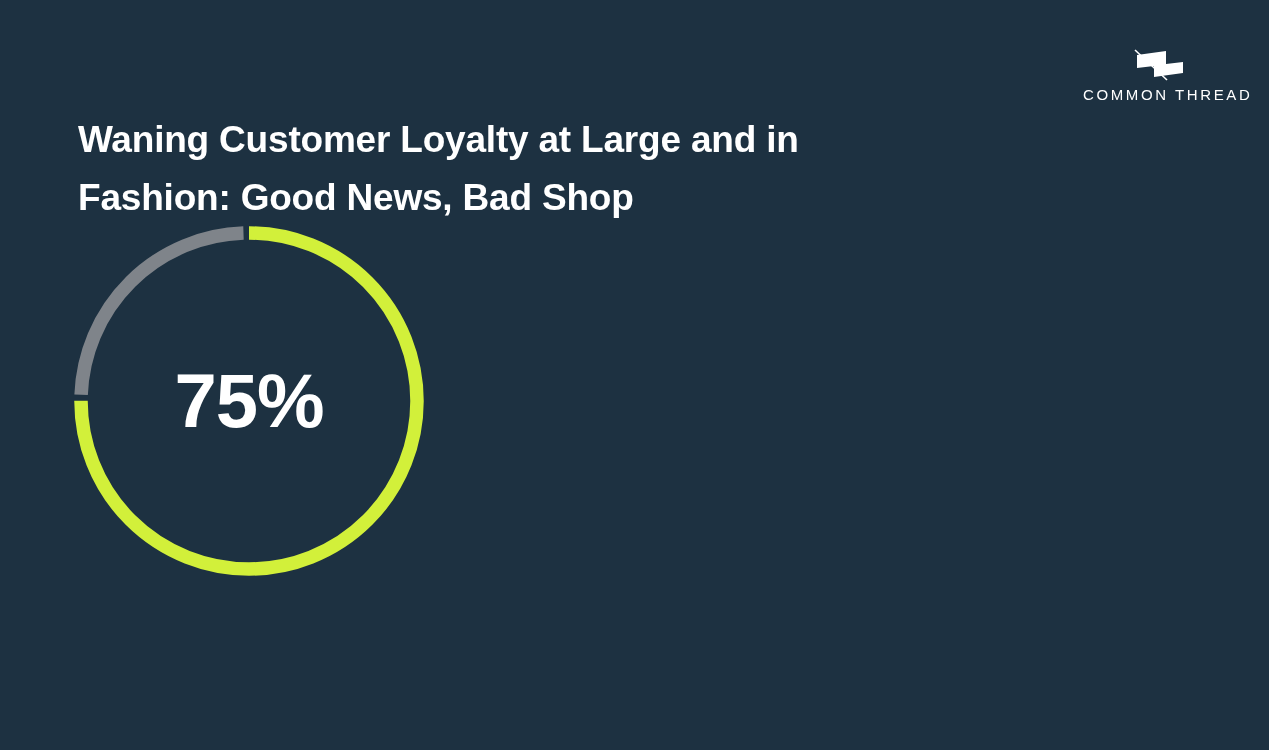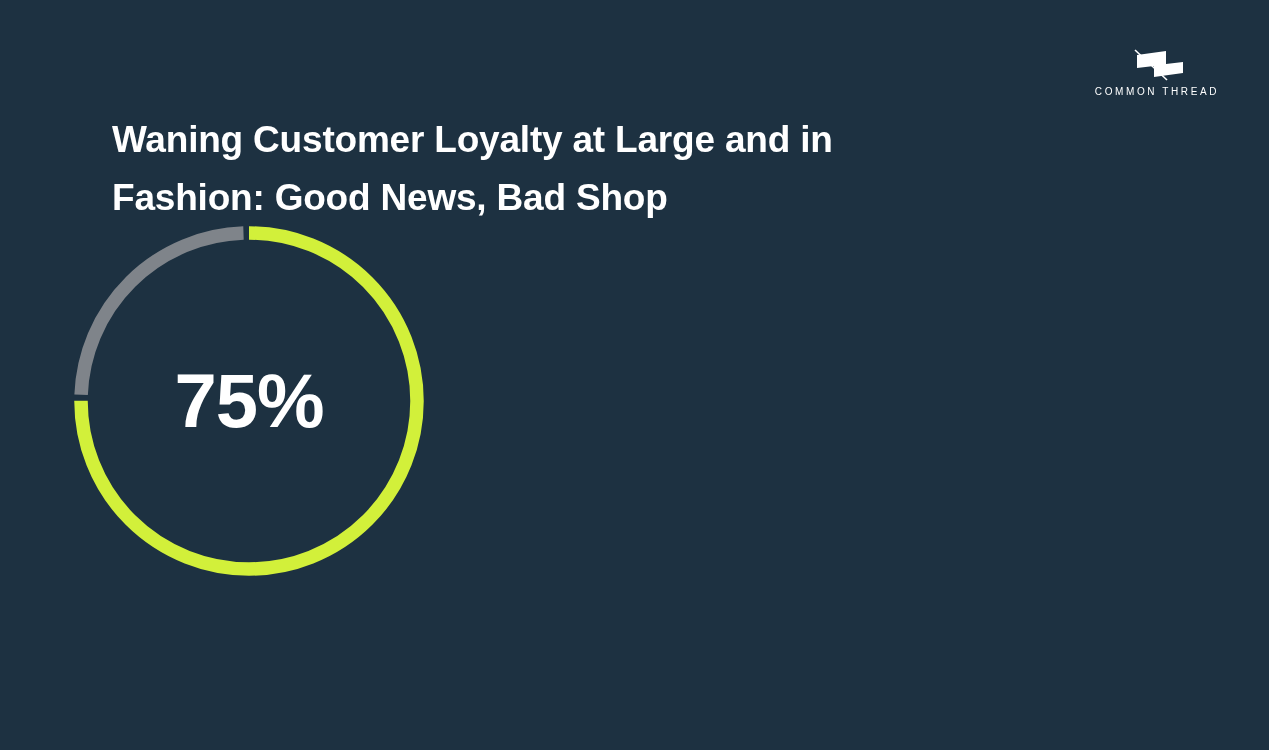--- a/index.html
+++ b/index.html
@@ -28,41 +28,41 @@
     top: 0;
     left: 28px;
     width: 80px;
     height: 40px;
   }
   #logo .logo-word {
     position: absolute;
     top: 40px;
     left: 0;
     width: 136px;
-    text-align: right;
+    text-align: center;
     color: #ffffff;
-    font-size: 10px;
+    font-size: 15px;
     letter-spacing: 2.6px;
     font-weight: 400;
     white-space: nowrap;
   }
 
   
   #title {
     position: absolute;
     top: 86px;
     left: 78px;
     width: 880px;
     color: #ffffff;
     font-size: 37px;
     font-weight: bold;
     line-height: 58px;
     letter-spacing: -0.2px;
   }
-  #title .line { display: block; margin-left: 34px; }
+  #title .line { display: block; }
 
   
   #stats {
     position: absolute;
     top: 226px;
     left: 0;
     width: 1269px;
     display: flex;
     justify-content: flex-start;
   }

